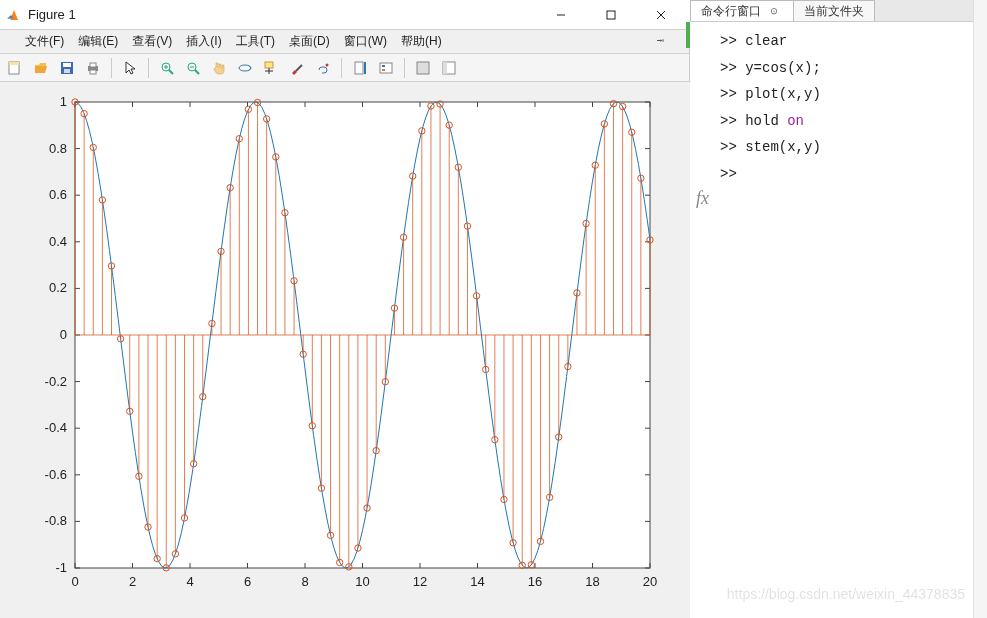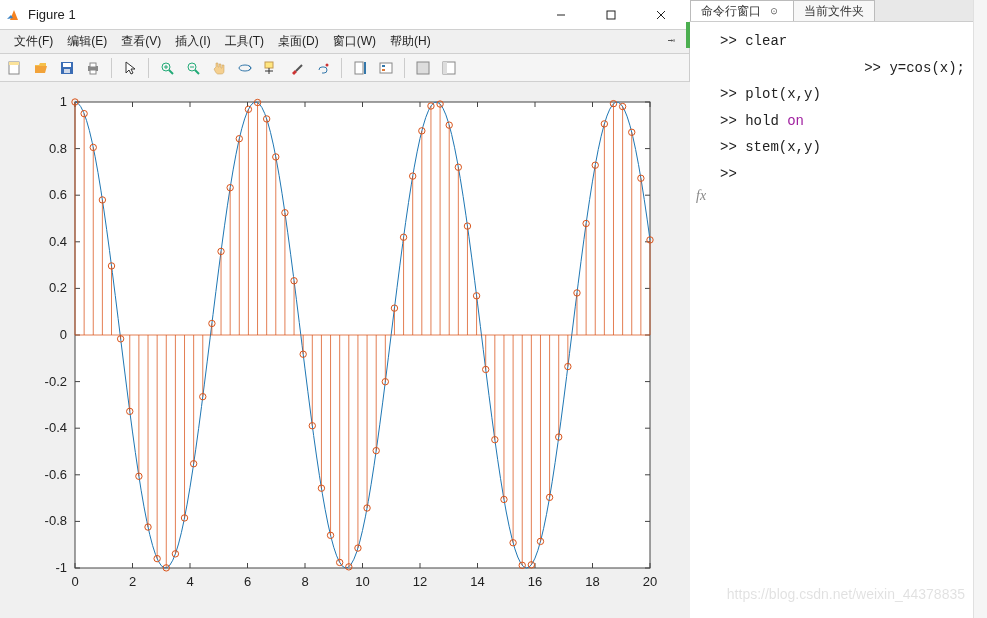--- a/index.html
+++ b/index.html
@@ -53,21 +53,21 @@
     display: flex; align-items: center; justify-content: center;
     color: #222;
   }
   
   .menubar {
     height: 24px;
     background: #f0f0f0;
     border-bottom: 1px solid #d0d0d0;
     display: flex;
     align-items: center;
-    padding: 0 8px;
+    padding: 0 19px;
     gap: 2px;
     font-size: 12px;
   }
   .menubar .mitem { padding: 2px 6px; color: #222; }
   .menubar .ddspacer { flex:1; }
   .menubar .ddicon { padding: 2px 6px; color:#555; font-size:10px;}
   
   .toolbar {
     height: 28px;
     background: #f5f5f5;
@@ -120,21 +120,21 @@
     position:relative;
   }
   .cmdline { white-space: pre; line-height: 1.9; }
   .cmdline .kw { color: #a020a0; }
   .fxicon {
     position:absolute;
     left: 6px;
     font-style: italic;
     font-family: "Times New Roman", serif;
     color:#888;
-    font-size:14px;
+    font-size:18px;
   }
   .watermark {
     position:absolute;
     right:8px; bottom:16px;
     color: rgba(0,0,0,0.12);
     font-size:14px;
     font-family: Arial,sans-serif;
     pointer-events:none;
   }
   .green-bar {
@@ -506,21 +506,21 @@
       <span>命令行窗口</span>
       <span class="drop">⊙</span>
     </div>
     <div class="rtab">
       <span>当前文件夹</span>
     </div>
   </div>
   <div class="cmdwin" id="cmdwin">
     <div class="watermark">https://blog.csdn.net/weixin_44378835</div>
   <div class="cmdline" style="padding-left: 22px;">&gt;&gt; clear</div>
-      <div class="cmdline" style="padding-left: 22px; text-align: right;">&gt;&gt; y=cos(x);</div>
+      <div class="cmdline" style="padding-left: 22px;">&gt;&gt; y=cos(x);</div>
       <div class="cmdline" style="padding-left: 22px;">&gt;&gt; plot(x,y)</div>
       <div class="cmdline" style="padding-left: 22px;">&gt;&gt; hold <span class="kw">on</span></div>
       <div class="cmdline" style="padding-left: 22px;">&gt;&gt; stem(x,y)</div>
       <span class="fxicon" style="top: 165.6px;">fx</span>
       <div class="cmdline" style="padding-left: 22px;">&gt;&gt; </div>
     </div>
 </div>
 <div class="scroll-stub"></div>
 
 </body></html>

